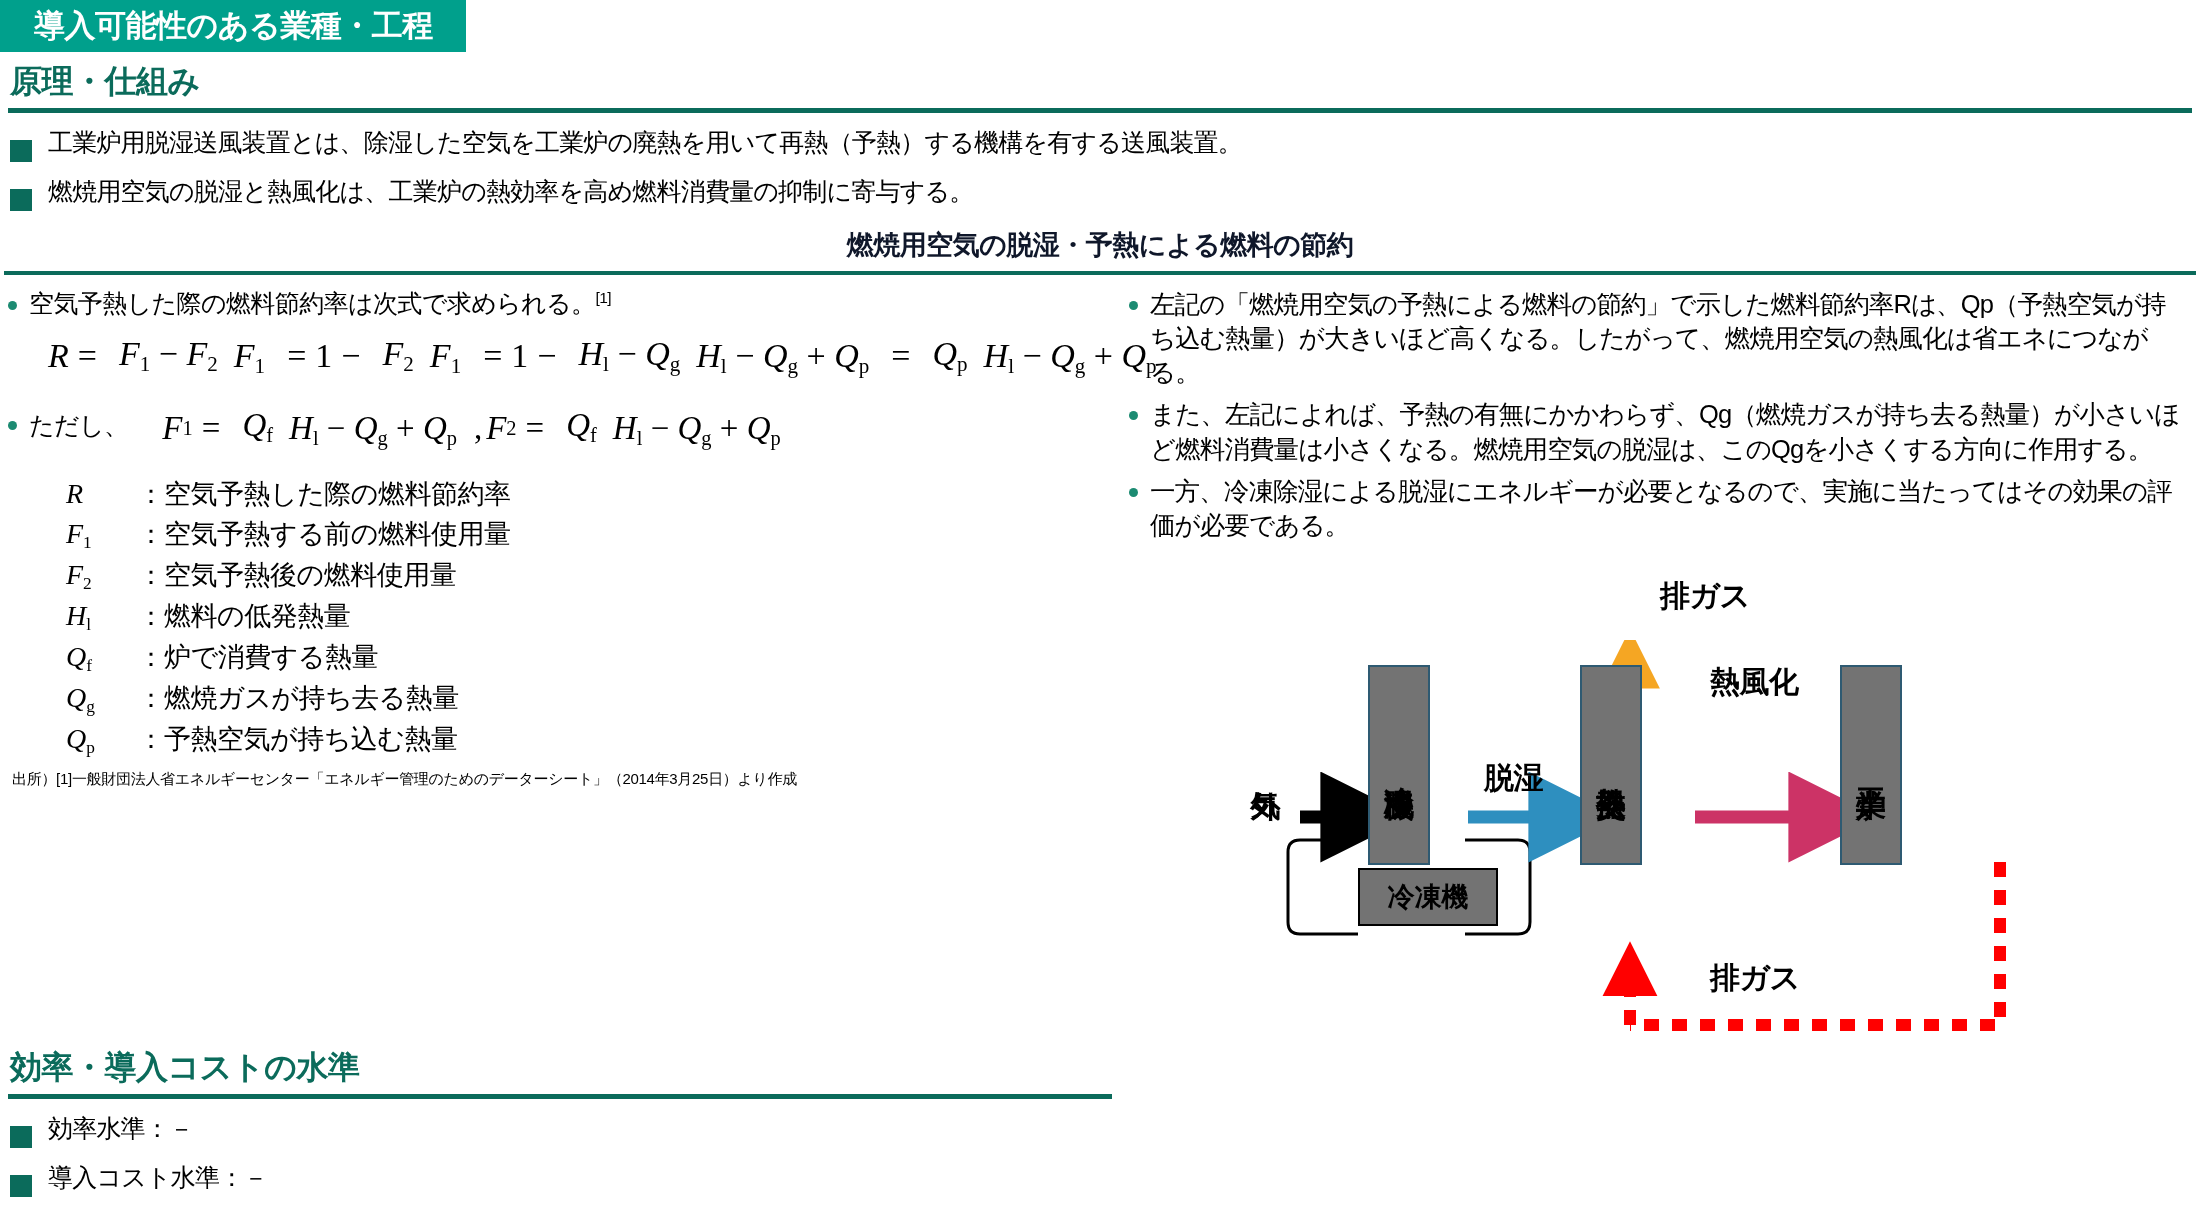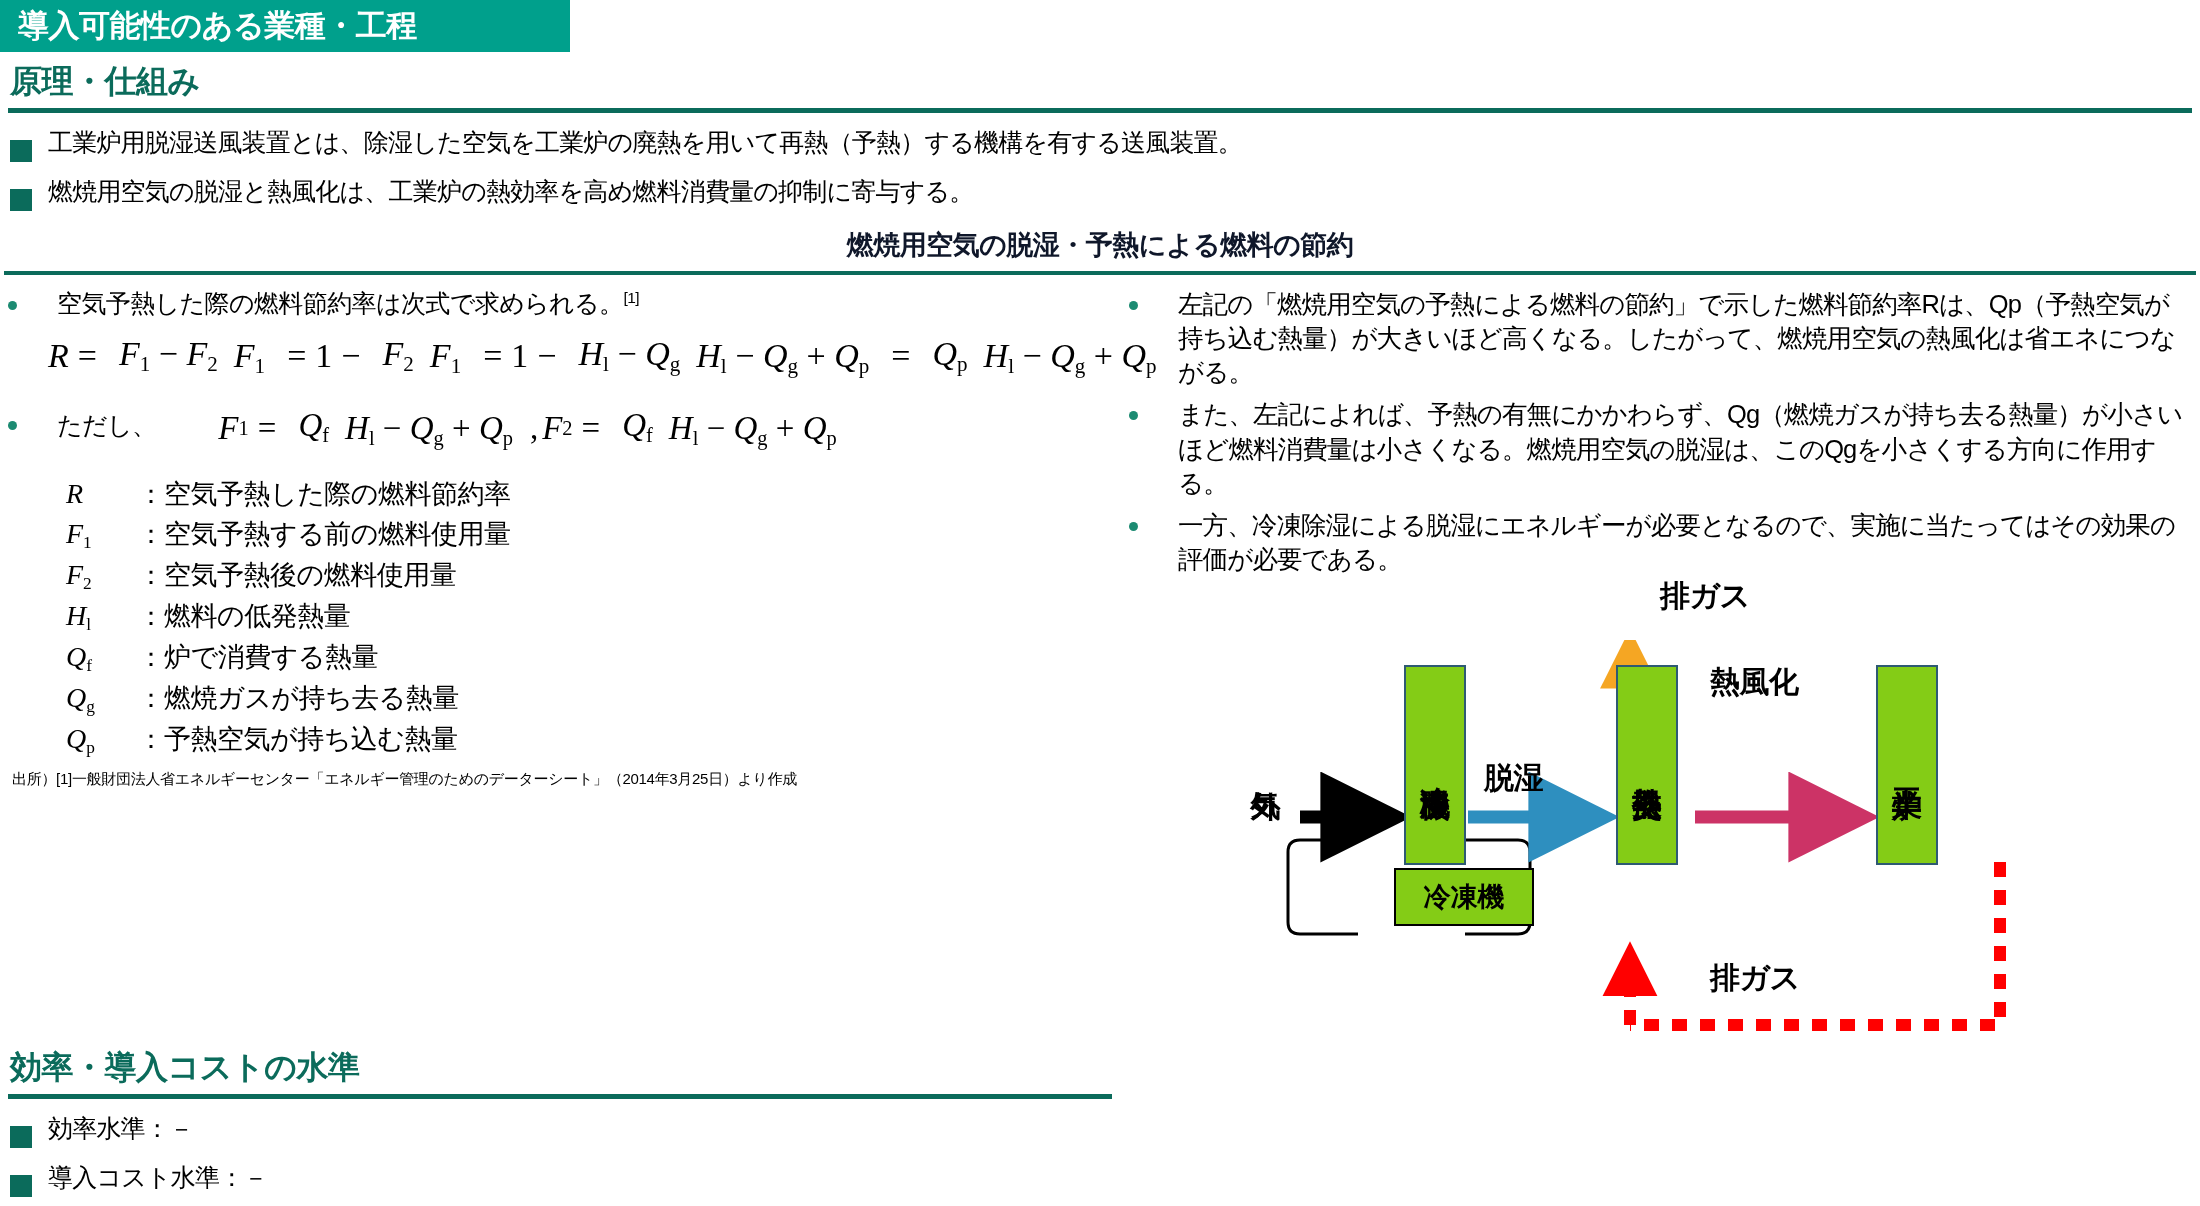--- a/index.html
+++ b/index.html
@@ -9,23 +9,23 @@
     background:#ffffff;
     font-family:"Liberation Sans","DejaVu Sans",sans-serif;
     color:#000000;
     overflow:hidden;
     position:relative;
   }
 
   
   .header-row { display:flex; align-items:stretch; height:52px; }
   .hdr-left {
-    width:570px; background:#00A08C; color:#ffffff;
+    width:466px; background:#00A08C; color:#ffffff;
     font-weight:bold; font-size:31px;
-    display:flex; align-items:center; padding-left:18px;
+    display:flex; align-items:center; padding-left:34px;
     letter-spacing:-0.5px;
   }
   .hdr-gap { width:22px; background:#ffffff; }
   .hdr-right {
     flex:1; background:#BFE3D6; color:#000000;
     font-weight:bold; font-size:31px;
     display:flex; align-items:center; padding-left:20px;
     letter-spacing:-0.5px;
   }
 
@@ -50,21 +50,21 @@
     font-size:27px; margin-top:16px; letter-spacing:-0.5px;
   }
   .center-rule { height:4px; background:#0B6B5B; margin:8px 4px 0 4px; }
 
   
   .cols { display:flex; width:2200px; }
   .col-l { width:1115px; position:relative; padding:12px 10px 0 8px; }
   .col-r { width:1085px; position:relative; padding:12px 14px 0 14px; }
 
   
-  .rb-item { display:flex; align-items:flex-start; margin-bottom:4px;gap:28px; }
+  .rb-item { display:flex; align-items:flex-start; margin-bottom:4px; }
   .rb {
     width:9px; height:9px; border-radius:50%; background:#1C8B72;
     margin-top:14px; margin-right:12px; flex:0 0 auto;
   }
   .rb-text { font-size:25px; line-height:1.32; letter-spacing:-0.6px; }
   .rb-text-r { font-size:25.5px; line-height:1.34; letter-spacing:-0.9px; }
 
   
   .math { font-family:"Liberation Serif","DejaVu Serif",serif; font-style:italic; }
   .mi { font-family:"Liberation Serif",serif; font-style:italic; }
@@ -88,22 +88,22 @@
   .lg-desc { font-size:27px; letter-spacing:-0.5px; }
 
   .source { font-size:15px; margin:12px 0 0 4px; letter-spacing:-0.3px; }
 
   
   .bottom { position:absolute; left:0; top:1038px; width:1120px; }
 
   
   .diagram { position:absolute; left:1240px; top:640px; width:960px; height:566px; }
   .dbox {
-    position:absolute; border:2px solid #2E5A72; background:#84cc16;
-    display:flex; align-items:center; justify-content:center;margin-left:36px;
+    position:absolute; border:2px solid #2E5A72; background:#737373;
+    display:flex; align-items:center; justify-content:center;
   }
   .vtext {
     writing-mode:vertical-rl; text-orientation:upright;
     font-size:30px; font-weight:bold; line-height:1.0; letter-spacing:1px;
   }
   .dlabel { position:absolute; font-size:30px; font-weight:bold; letter-spacing:-0.5px; }
   .dlabel-v { position:absolute; font-size:30px; font-weight:bold; line-height:1.05;
               writing-mode:vertical-rl; text-orientation:upright; }
 </style>
 </head>

